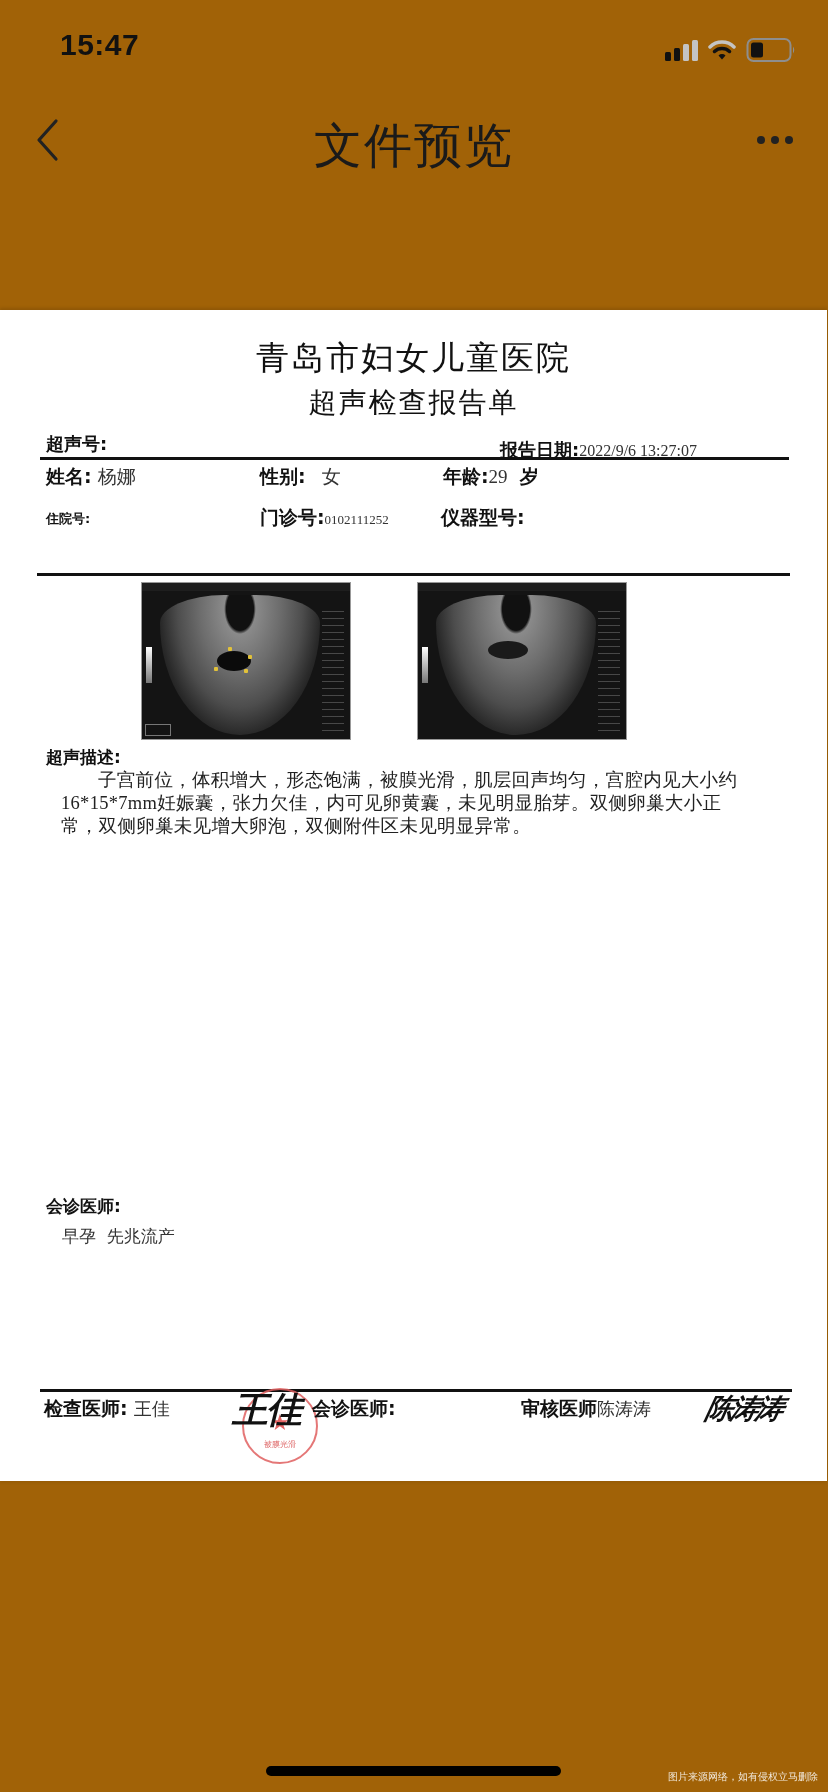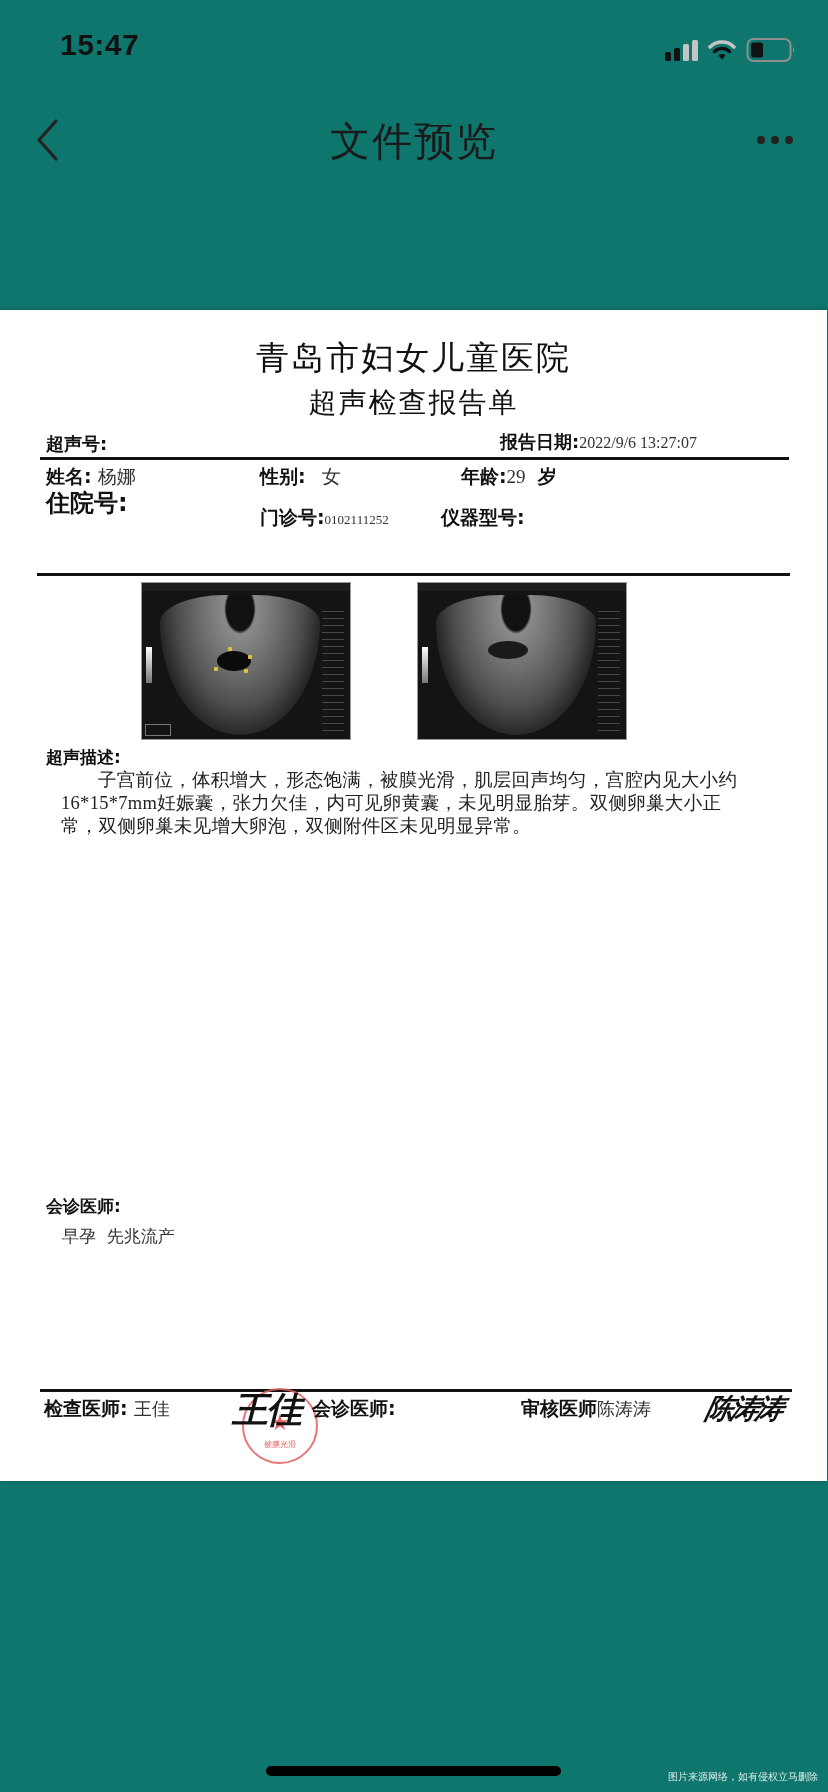--- a/index.html
+++ b/index.html
@@ -2,41 +2,41 @@
 <html><head>
   <meta charset="utf-8">
   <style>
     * { box-sizing: border-box; margin: 0; padding: 0; }
     html, body {
       width: 828px; height: 1792px; overflow: hidden;
       background: #ededed;
       font-family: "DejaVu Sans", "Liberation Sans", sans-serif;
       color: #111;
     }
-    .screen { position: relative; width: 828px; height: 1792px; background: #0f766e; }
+    .screen { position: relative; width: 828px; height: 1792px; background: #a16207; }
 
     
     .status-bar { position: absolute; top: 0; left: 0; width: 828px; height: 96px; }
     .status-time {
       position: absolute; left: 60px; top: 28px;
       font-family: "Liberation Sans", sans-serif; font-weight: 700;
       font-size: 30px; letter-spacing: 0.5px; color: #111;
     }
     .status-icons { position: absolute; right: 32px; top: 36px; height: 28px; display: flex; align-items: center; gap: 10px; }
     .signal { display: flex; align-items: flex-end; gap: 3px; height: 22px; }
     .signal span { width: 6px; border-radius: 1.5px; background: #c4c4c4; }
     .signal span.on { background: #111; }
     .wifi svg, .battery svg { display: block; }
 
     
     .nav-bar { position: absolute; top: 96px; left: 0; width: 828px; height: 90px; }
     .nav-back { position: absolute; left: 22px; top: 16px; width: 50px; height: 56px; display: flex; align-items: center; justify-content: center; }
     .nav-title {
       position: absolute; left: 0; right: 0; top: 18px; text-align: center;
-      font-size: 40px; font-weight: 500; color: #1a1a1a; letter-spacing: 2px;
+      font-size: 48px; font-weight: 500; color: #1a1a1a; letter-spacing: 2px;
       pointer-events: none;
     }
     .nav-more { position: absolute; right: 22px; top: 20px; width: 62px; height: 48px; display: flex; align-items: center; justify-content: center; gap: 6px; }
     .nav-more i { display: block; width: 8px; height: 8px; border-radius: 50%; background: #222; }
 
     
     .doc {
       position: absolute; left: 0; top: 310px; width: 827px; height: 1171px;
       background: #fff; box-shadow: 0 -2px 3px rgba(0,0,0,0.12), 0 2px 3px rgba(0,0,0,0.06);
       font-family: "DejaVu Serif", "Liberation Serif", serif;
@@ -134,40 +134,40 @@
     </div>
   </div>
 
   <div class="doc">
     <div class="doc-hospital">青岛市妇女儿童医院</div>
     <div class="doc-title">超声检查报告单</div>
 
     <div class="row" style="left:46px; top:122px; font-size:18px;">
       <span class="lbl">超声号:</span><span class="val"></span>
     </div>
-    <div class="row" style="left:500px; top:120px; font-size:18px;">
+    <div class="row" style="left:500px; top:128px; font-size:18px;">
       <span class="lbl">报告日期:</span><span class="val" style="font-size:16px;">2022/9/6 13:27:07</span>
     </div>
 
     <div class="hr" style="left:40px; top:147px; width:749px;"></div>
 
     <div class="row" style="left:46px; top:154px; font-size:19px;">
       <span class="lbl">姓名:</span>
       <span class="val">杨娜</span>
     </div>
     <div class="row" style="left:260px; top:154px; font-size:19px;">
       <span class="lbl">性别:</span>
       <span class="val" style="margin-left:10px;">女</span>
     </div>
-    <div class="row" style="left:461px; top:154px; font-size:19px;">
+    <div class="row" style="left:443px; top:154px; font-size:19px;">
       <span class="lbl">年龄:</span><span class="val">29</span>
       <span class="lbl" style="margin-left:6px;">岁</span>
     </div>
 
-    <div class="row" style="left:46px; top:177px; font-size:24px;">
+    <div class="row" style="left:46px; top:200px; font-size:13px;">
       <span class="lbl">住院号:</span><span class="val"></span>
     </div>
     <div class="row" style="left:260px; top:195px; font-size:19px;">
       <span class="lbl">门诊号:</span><span class="val" style="font-size:13px;">0102111252</span>
     </div>
     <div class="row" style="left:441px; top:195px; font-size:19px;">
       <span class="lbl">仪器型号:</span><span class="val"></span>
     </div>
 
 

